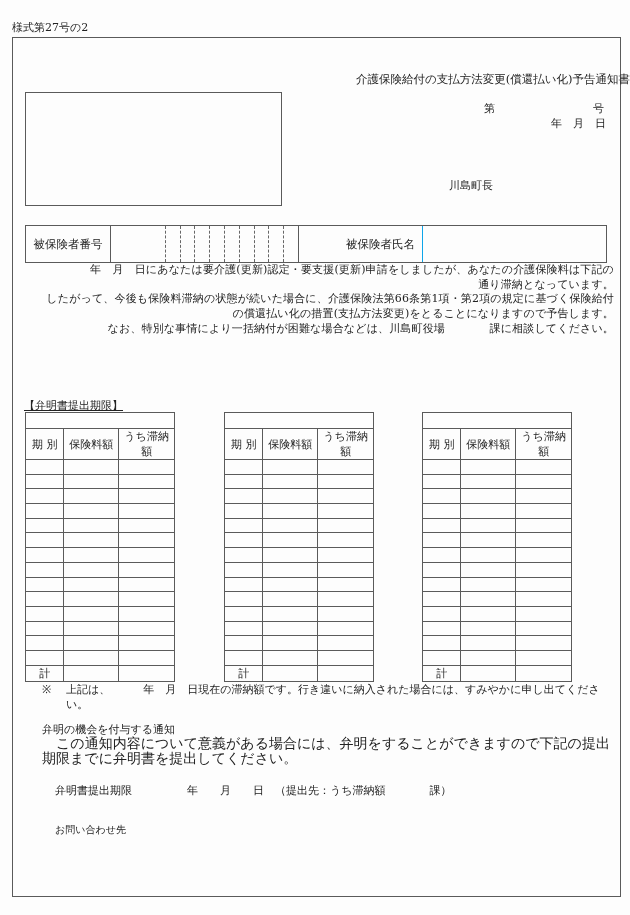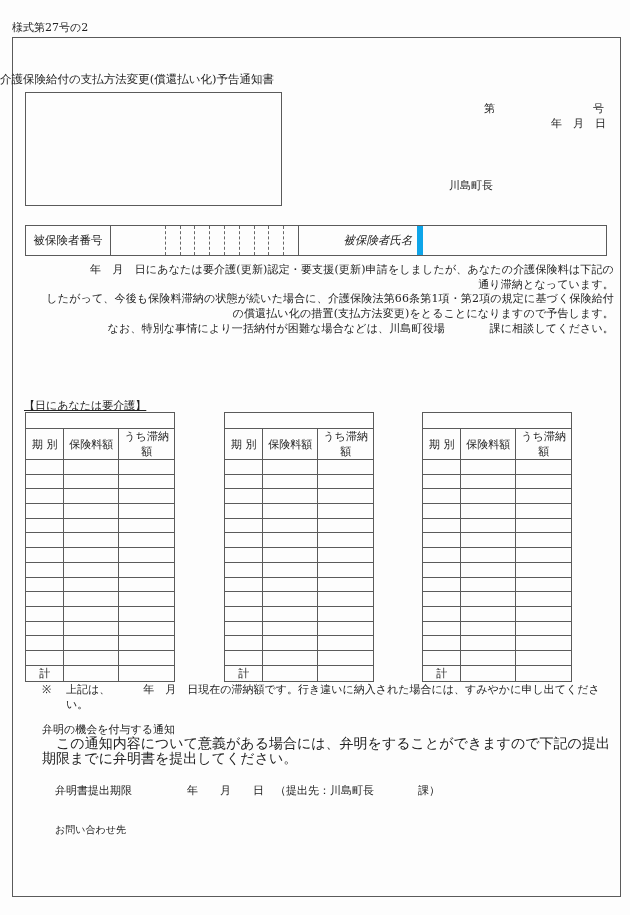--- a/index.html
+++ b/index.html
@@ -1,36 +1,36 @@
 <!DOCTYPE html>
 <html><head>
   <meta charset="utf-8">
   <style>
     * { box-sizing: border-box; margin: 0; padding: 0; }
     html, body { width: 630px; height: 915px; background: #fdfdfd; overflow: hidden; }
     body { position: relative; font-family: "DejaVu Serif", "Liberation Serif", serif; color: #222; font-size: 11px; }
     .abs { position: absolute; }
     .form-no { left: 12px; top: 20px; font-size: 11px; }
     .frame { left: 12px; top: 37px; width: 609px; height: 860px; border: 1px solid #5a5a5a; }
-    .title { left: 0; width: 630px; top: 72px; text-align: left; font-size: 11.5px; }
+    .title { left: 0; width: 630px; top: 72px; text-align: right; font-size: 11.5px; }
     .addr-box { left: 25px; top: 92px; width: 257px; height: 114px; border: 1px solid #5a5a5a; }
     .no-line { left: 484px; top: 101px; width: 120px; font-size: 11px; }
     .no-line .dai { position: absolute; left: 0; }
     .no-line .go { position: absolute; right: 0; }
     .date-line { left: 540px; top: 116px; font-size: 11px; word-spacing: 0; }
     .date-line span { display: inline-block; width: 22px; text-align: right; }
     .mayor { left: 449px; top: 178px; font-size: 11px; }
 
-    .insured { left: 25px; top: 225px; width: 582px; height: 31px; border: 1px solid #5a5a5a; display: flex; gap: 40px; }
+    .insured { left: 25px; top: 225px; width: 582px; height: 38px; border: 1px solid #5a5a5a; display: flex; gap: 40px; }
     .insured .lbl { display: flex; align-items: center; justify-content: center; font-size: 11.5px; }
     .insured .lbl1 { width: 85px; border-right: 1px solid #5a5a5a; }
     .insured .digits { width: 148px; display: flex; border-right: 1px solid #5a5a5a; }
     .insured .digit { flex: 1; border-right: 1px dashed #666; }
     .insured .digit:last-child { border-right: none; }
-    .insured .lbl2 { width: 84px; border-right: 6px solid #0ea5e9; font-style: italic; }
+    .insured .lbl2 { width: 84px; border-right: 1px solid #0ea5e9; }
     .insured .name-val { flex: 1; }
 
     .body-text { left: 30px; top: 263px; width: 584px; font-size: 11px; line-height: 14.7px; letter-spacing: 0.15px; }
     .body-text p { text-indent: 1em; text-align: right; }
     .body-text p.first { text-indent: 4.5em; }
 
     .status-heading { left: 24px; top: 398px; font-size: 11px; text-decoration: underline; }
 
     table.arrears { position: absolute; top: 412px; width: 150px; border-collapse: collapse; font-size: 11px; }
     table.arrears td, table.arrears th { border: 1px solid #5a5a5a; font-weight: normal; height: 14.7px; padding: 0; text-align: center; }
@@ -89,21 +89,21 @@
   <div class="lbl lbl2">被保険者氏名</div>
   <div class="name-val"></div>
 </div>
 
 <div class="abs body-text">
   <p class="first">年　月　日にあなたは要介護(更新)認定・要支援(更新)申請をしましたが、あなたの介護保険料は下記の通り滞納となっています。</p>
   <p>したがって、今後も保険料滞納の状態が続いた場合に、介護保険法第66条第1項・第2項の規定に基づく保険給付の償還払い化の措置(支払方法変更)をとることになりますので予告します。</p>
   <p>なお、特別な事情により一括納付が困難な場合などは、川島町役場　　　　課に相談してください。</p>
 </div>
 
-<div class="abs status-heading">【日にあなたは要介護】</div>
+<div class="abs status-heading">【弁明書提出期限】</div>
 
 <table class="arrears" style="left:25px">
     <colgroup>
       <col class="c1">
       <col class="c2">
       <col class="c3">
     </colgroup>
     <tbody>
       <tr class="blank-top">
         <td colspan="3"></td>
@@ -378,15 +378,15 @@
 <div class="abs note">
   <span class="mark">※</span>
   <div class="text">上記は、　　　年　月　日現在の滞納額です。行き違いに納入された場合には、すみやかに申し出てください。</div>
 </div>
 
 <div class="abs hearing-title">弁明の機会を付与する通知</div>
 <div class="abs hearing-body">
   <p>この通知内容について意義がある場合には、弁明をすることができますので下記の提出期限までに弁明書を提出してください。</p>
 </div>
 
-<div class="abs deadline"><span>弁明書提出期限</span>　　　　　<span>年　　月　　日</span>　<span>（提出先：川島町長　　　　課）</span></div>
+<div class="abs deadline"><span>弁明書提出期限</span>　　　　　<span>年　　月　　日</span>　<span>（提出先：うち滞納額　　　　課）</span></div>
 
 <div class="abs contact">お問い合わせ先</div>
 
 </body></html>

